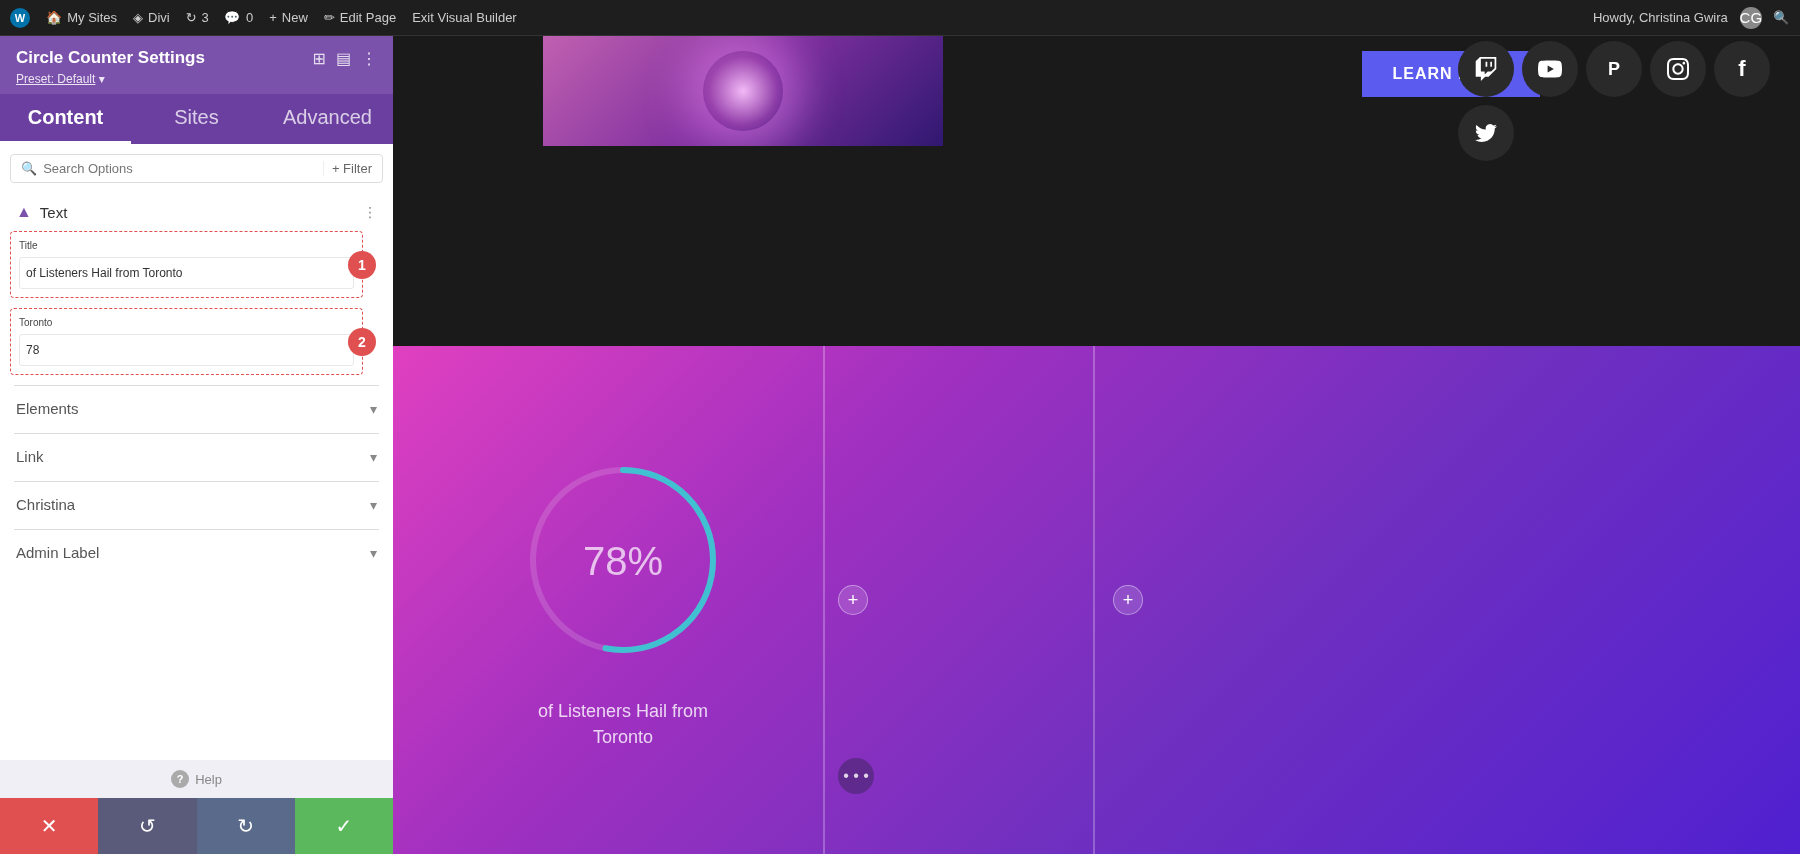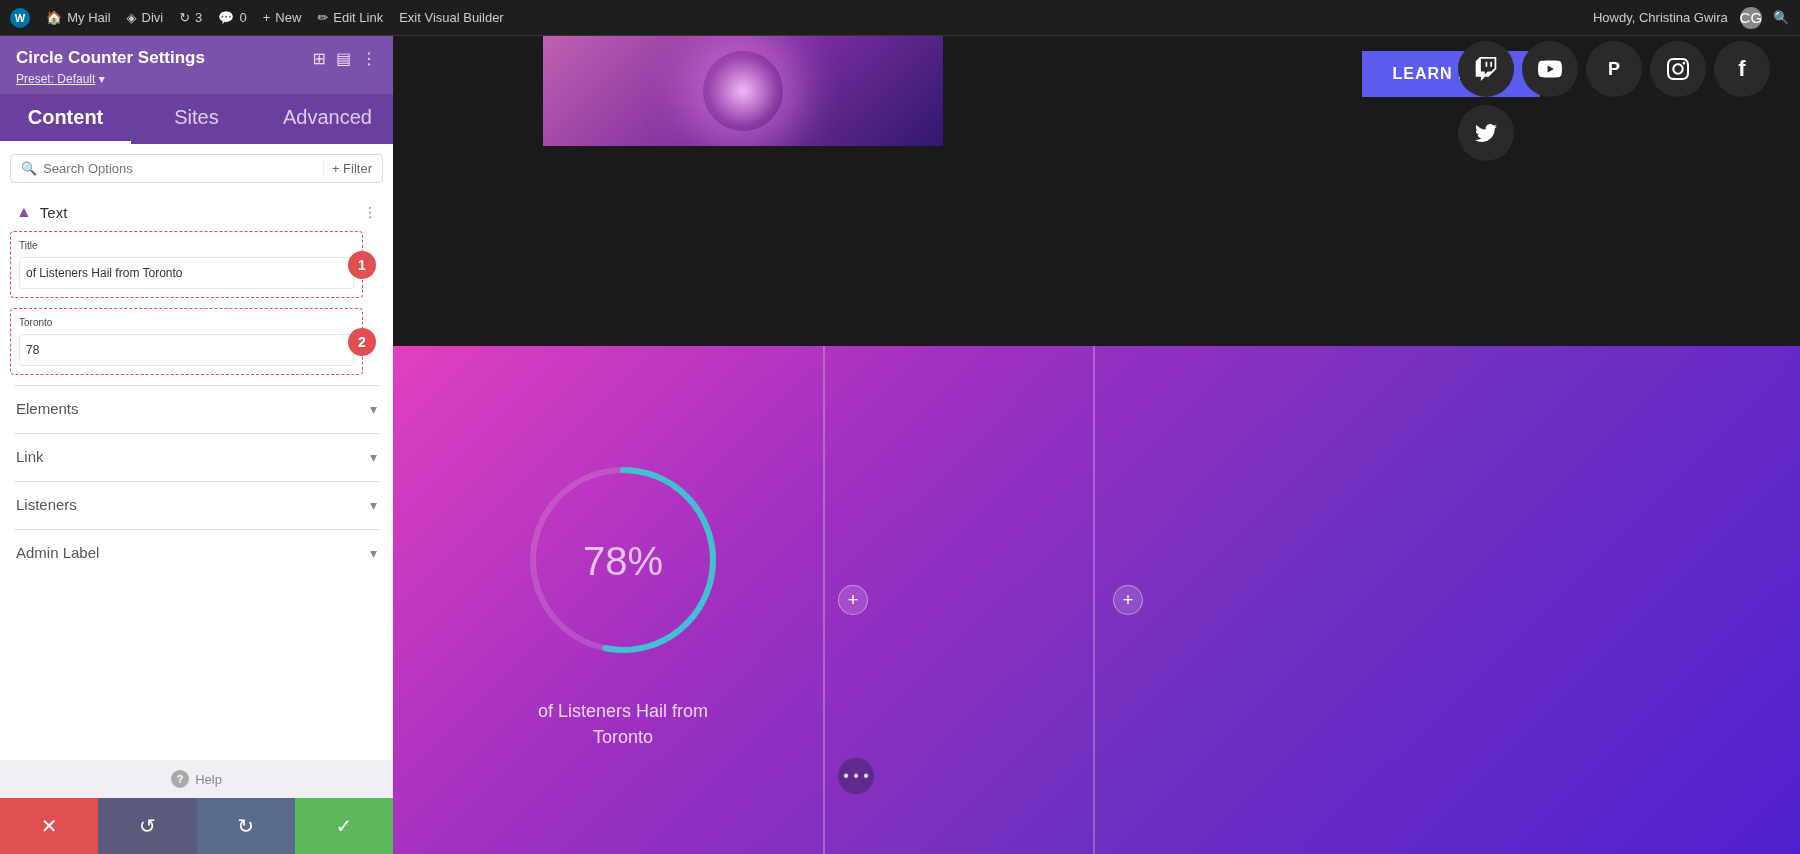--- a/index.html
+++ b/index.html
@@ -407,41 +407,41 @@
     .panel-content::-webkit-scrollbar-track { background: #f0eff5; }
     .panel-content::-webkit-scrollbar-thumb { background: #ccc; border-radius: 2px; }
   </style>
 </head>
 <body>
 
 <div class="wp-admin-bar">
   <div class="wp-logo">W</div>
   <div class="bar-item">
     <span>🏠</span>
-    <span>My Hail</span>
+    <span>My Sites</span>
   </div>
   <div class="bar-item">
     <span>◈</span>
     <span>Divi</span>
   </div>
   <div class="bar-item">
     <span>↻</span>
     <span>3</span>
   </div>
   <div class="bar-item">
     <span>💬</span>
     <span>0</span>
   </div>
   <div class="bar-item">
     <span>+</span>
     <span>New</span>
   </div>
   <div class="bar-item">
     <span>✏</span>
-    <span>Edit Link</span>
+    <span>Edit Page</span>
   </div>
   <div class="bar-item">
     <span>Exit Visual Builder</span>
   </div>
   <div class="bar-right">
     <span>Howdy, Christina Gwira</span>
     <div class="avatar">CG</div>
     <span>🔍</span>
   </div>
 </div>
@@ -523,21 +523,21 @@
       <div class="section">
         <div class="section-header">
           <span class="section-title">Link</span>
           <span class="section-icon">▾</span>
         </div>
       </div>
       <div class="section-divider"></div>
 
       <div class="section">
         <div class="section-header">
-          <span class="section-title">Listeners</span>
+          <span class="section-title">Christina</span>
           <span class="section-icon">▾</span>
         </div>
       </div>
       <div class="section-divider"></div>
 
       <div class="section">
         <div class="section-header">
           <span class="section-title">Admin Label</span>
           <span class="section-icon">▾</span>
         </div>

